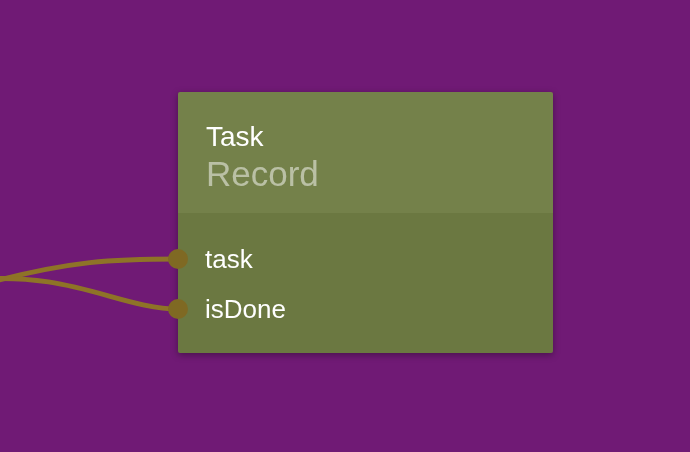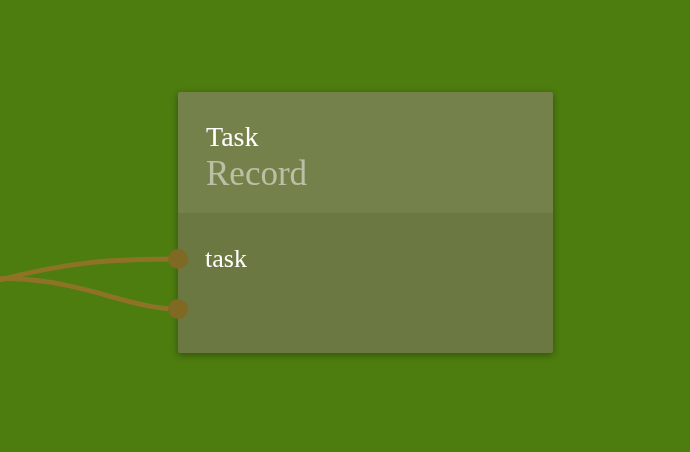--- a/index.html
+++ b/index.html
@@ -75,21 +75,21 @@
   .port-label {
     margin-left: 17px;
     font-size: 26px;
     font-weight: 400;
     white-space: nowrap;
   }
 </style>
 </head>
 <body>
 
-<div class="canvas" style="background-color: #4d7c0f; font-family: Liberation Serif, serif;">
+<div class="canvas" style="background-color: #701a75;">
 
   <svg class="wires-svg" viewBox="0 0 690 452">
     <path class="wire" d="M -30 288 C 70 259, 120 259, 179 259" stroke="#8e7327" stroke-width="5"></path>
     <path class="wire" d="M -30 280 C 70 270, 120 309, 179 309" stroke="#8e7327" stroke-width="5"></path>
   </svg>
 
   <div class="node">
 
     <div class="node-header" style="background-color: rgb(116, 129, 74);">
       <div class="node-title" style="color: rgb(255, 255, 255);">Task</div>
@@ -98,17 +98,18 @@
 
     <div class="node-body" style="background-color: rgb(107, 120, 65);">
 
       <div class="port-row">
         <span class="port" style="background-color: rgb(127, 105, 35);"></span>
         <span class="port-label" style="color: rgb(255, 255, 255);">task</span>
       </div>
 
       <div class="port-row">
         <span class="port" style="background-color: rgb(127, 105, 35);"></span>
+        <span class="port-label" style="color: rgb(255, 255, 255);">isDone</span>
       </div>
 
     </div>
   </div>
 </div>
 
 </body></html>

